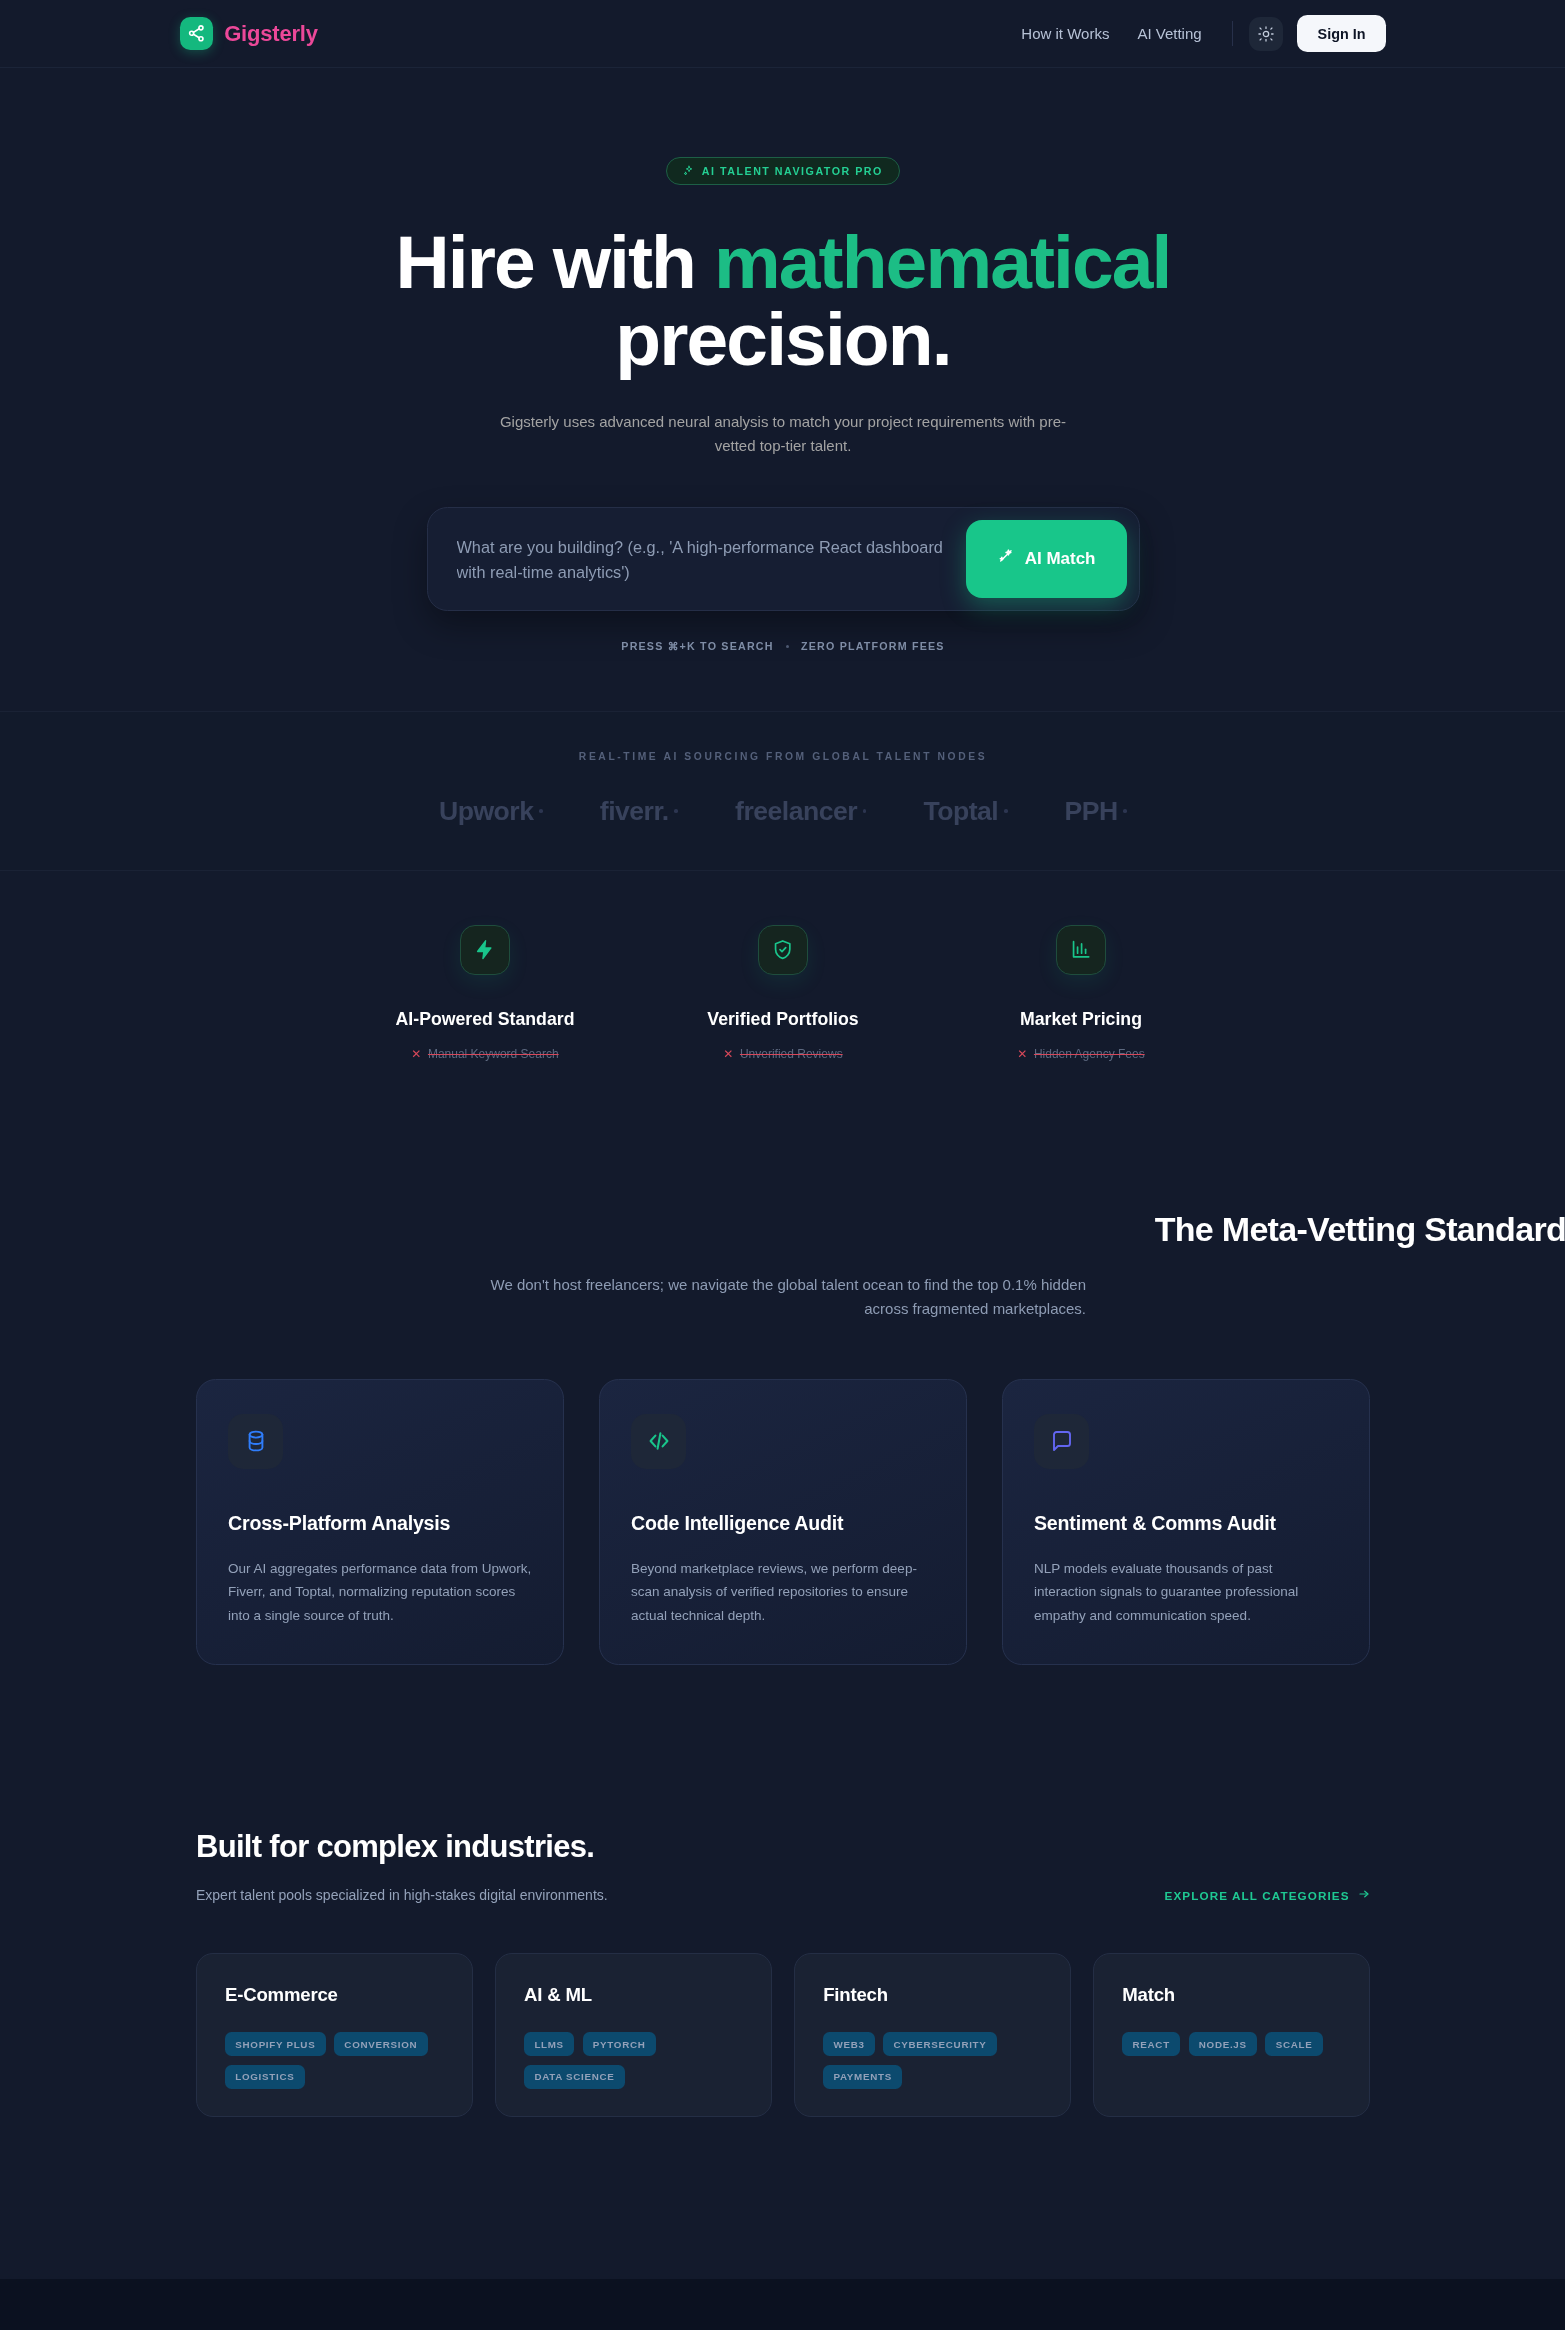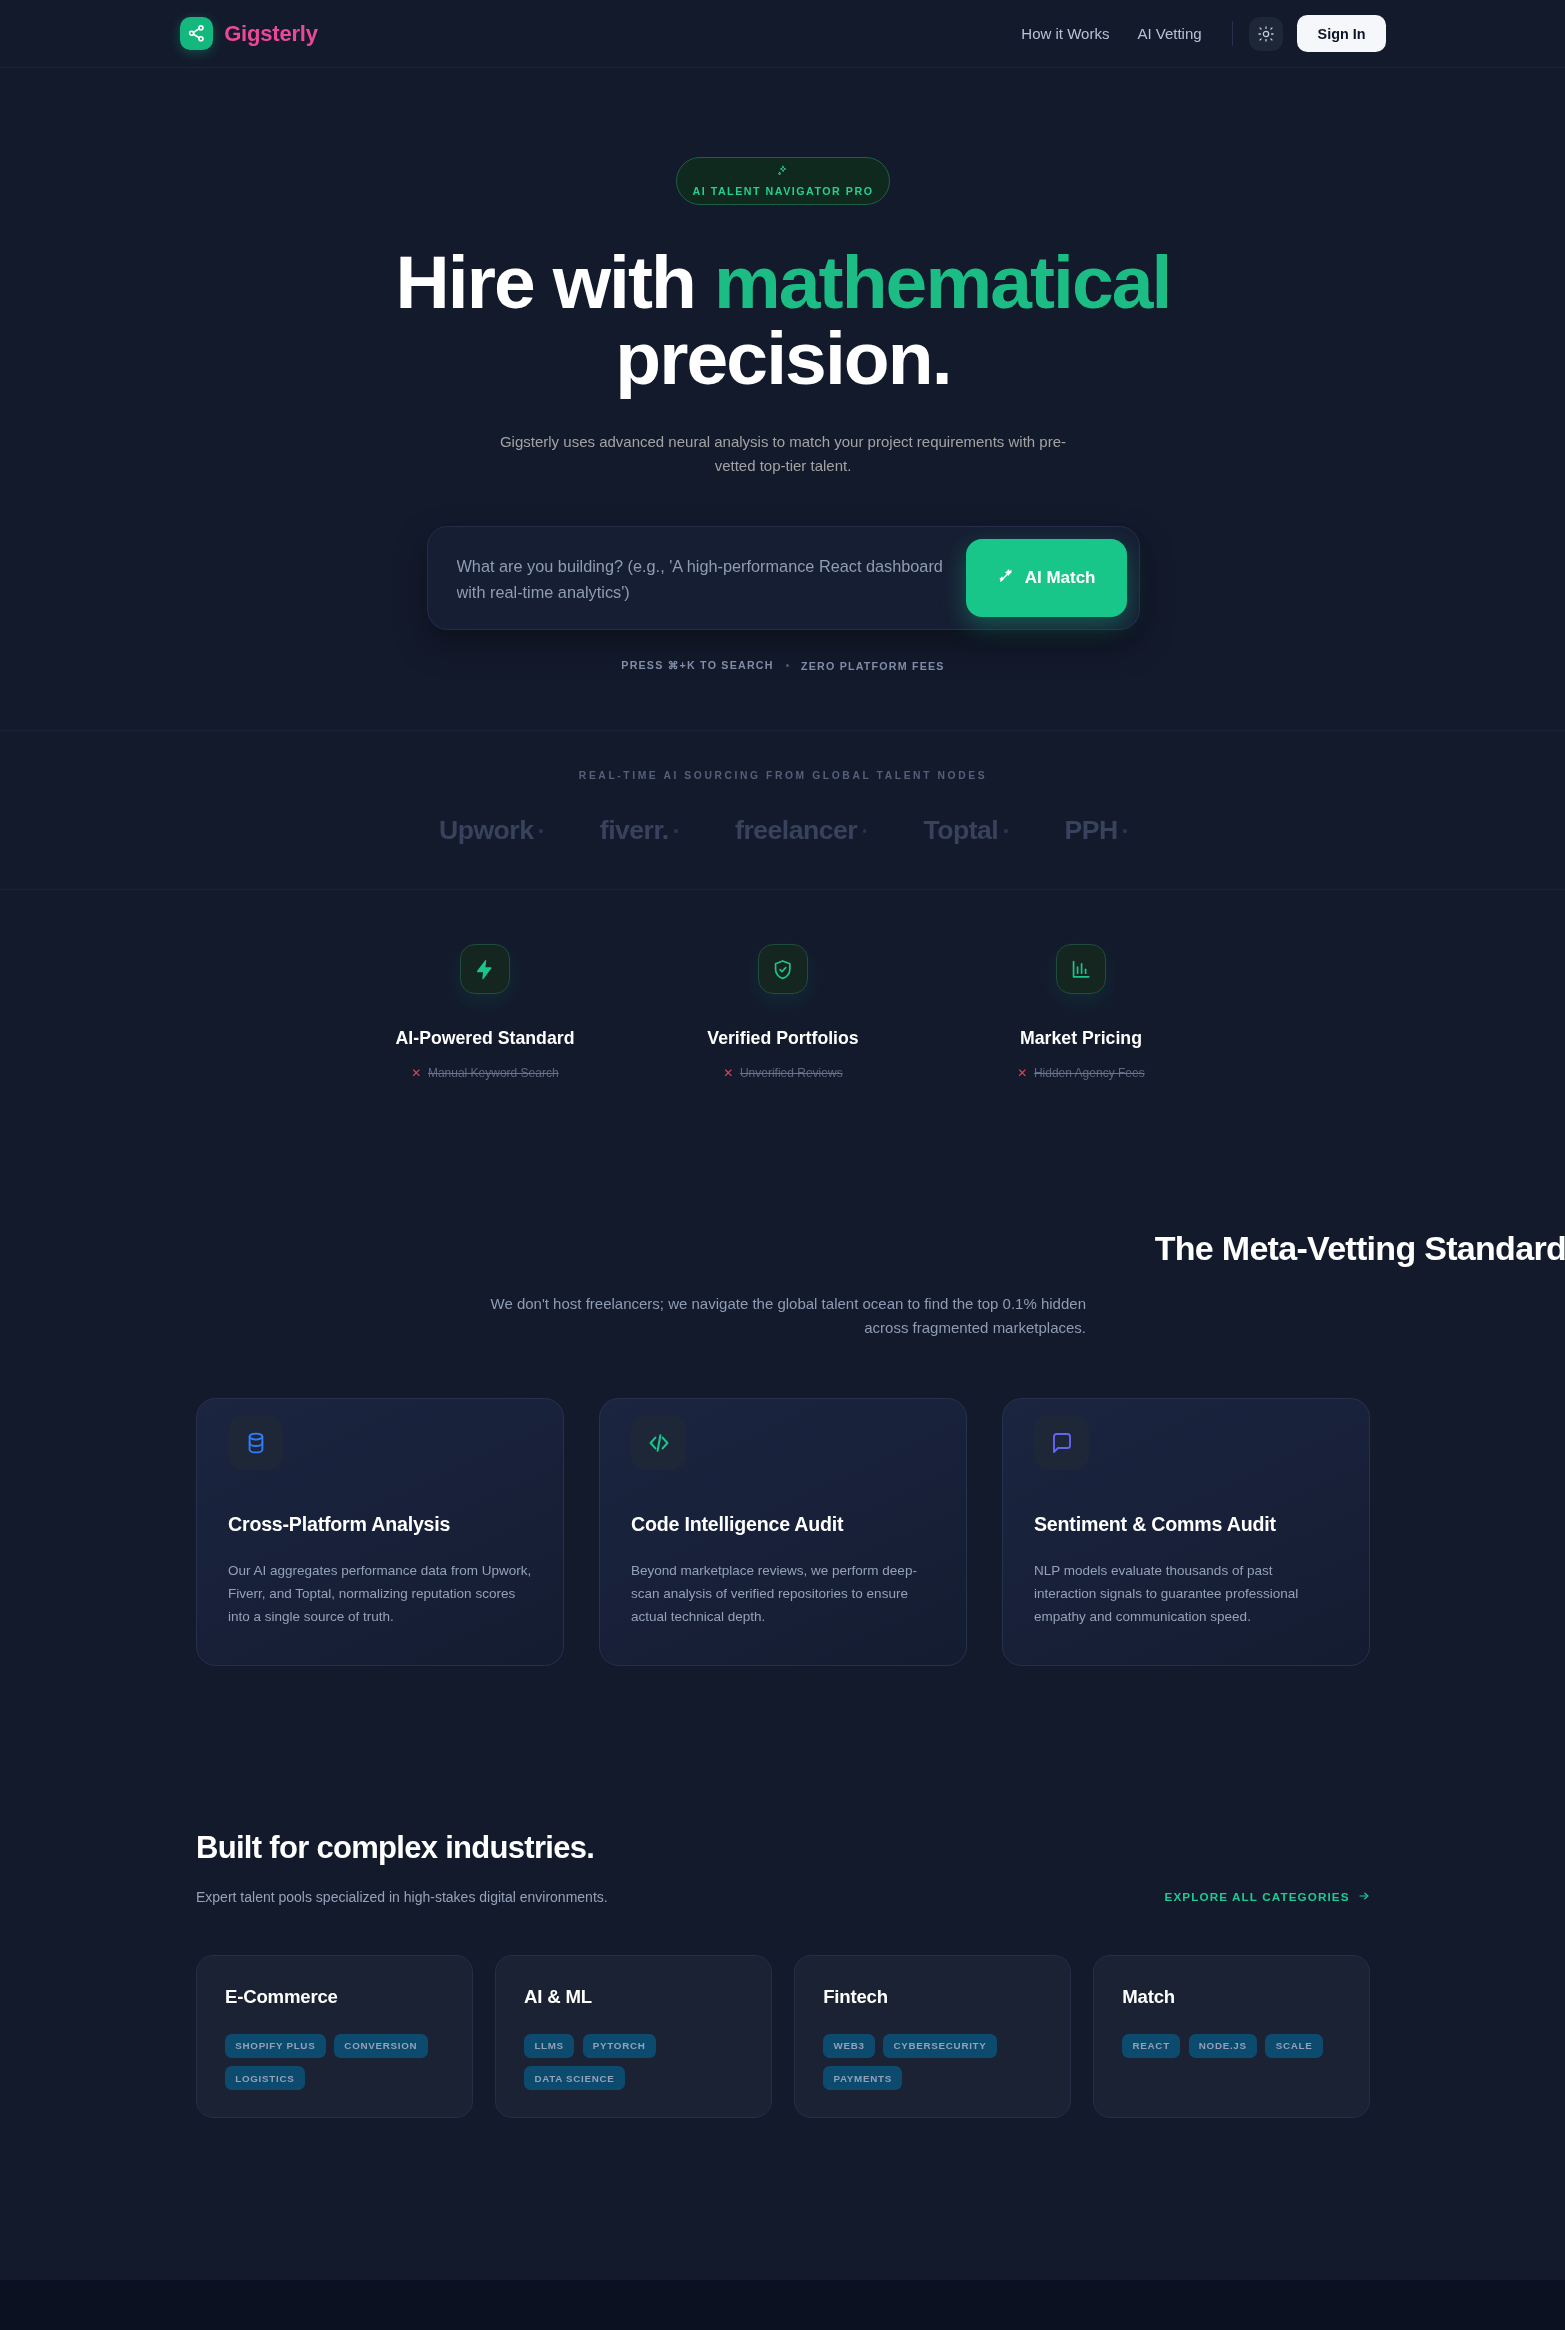--- a/index.html
+++ b/index.html
@@ -53,21 +53,20 @@
   }
 
   
   .hero { padding: 89px 0 0; text-align: center; background: #131a2c; }
   .badge {
     display: inline-flex; align-items: center; gap: 7.5px;
     border: 0.9px solid #1d5f46; background: #10291f;
     color: #24cf93; font-size: 10.7px; font-weight: 700;
     letter-spacing: 1.5px; border-radius: 466px;
     padding: 6.5px 16px;
-    flex-direction: column;
   }
   .hero-title {
     margin-top: 39px;
     font-size: 75px; font-weight: 700; line-height: 1.02;
     letter-spacing: -1.9px; color: #ffffff;
     max-width: 802px; margin-left: auto; margin-right: auto;
   }
   .hero-title .accent { color: #1cbd85; }
   .hero-sub {
     margin: 33px auto 8px; max-width: 587px;
@@ -156,21 +155,21 @@
   .sec-sub {
     margin: 24px auto 0; max-width: 606px;
     font-size: 15px; line-height: 1.6; color: #8e9cb4;
   }
 
   .vet-grid {
     margin: 58px auto 0; width: 1174px;
     display: grid; grid-template-columns: repeat(3, 1fr); gap: 35px;
   }
   .vet-card {
-    border-radius: 19.6px; padding: 16px 31px 37px;
+    border-radius: 19.6px; padding: 34px 31px 37px;
     background: linear-gradient(160deg, #192murky 0%, #16203a 100%);
     background: linear-gradient(155deg, #1a2policy 0%, #16203a 100%);
     background: linear-gradient(155deg, #1b2540 0%, #141c31 100%);
     border: 1.4px solid #26314e;
     min-height: 237px;
   }
   .vet-icon {
     width: 55px; height: 55px; border-radius: 15px;
     background: #1e2738;
     display: flex; align-items: center; justify-content: center;

